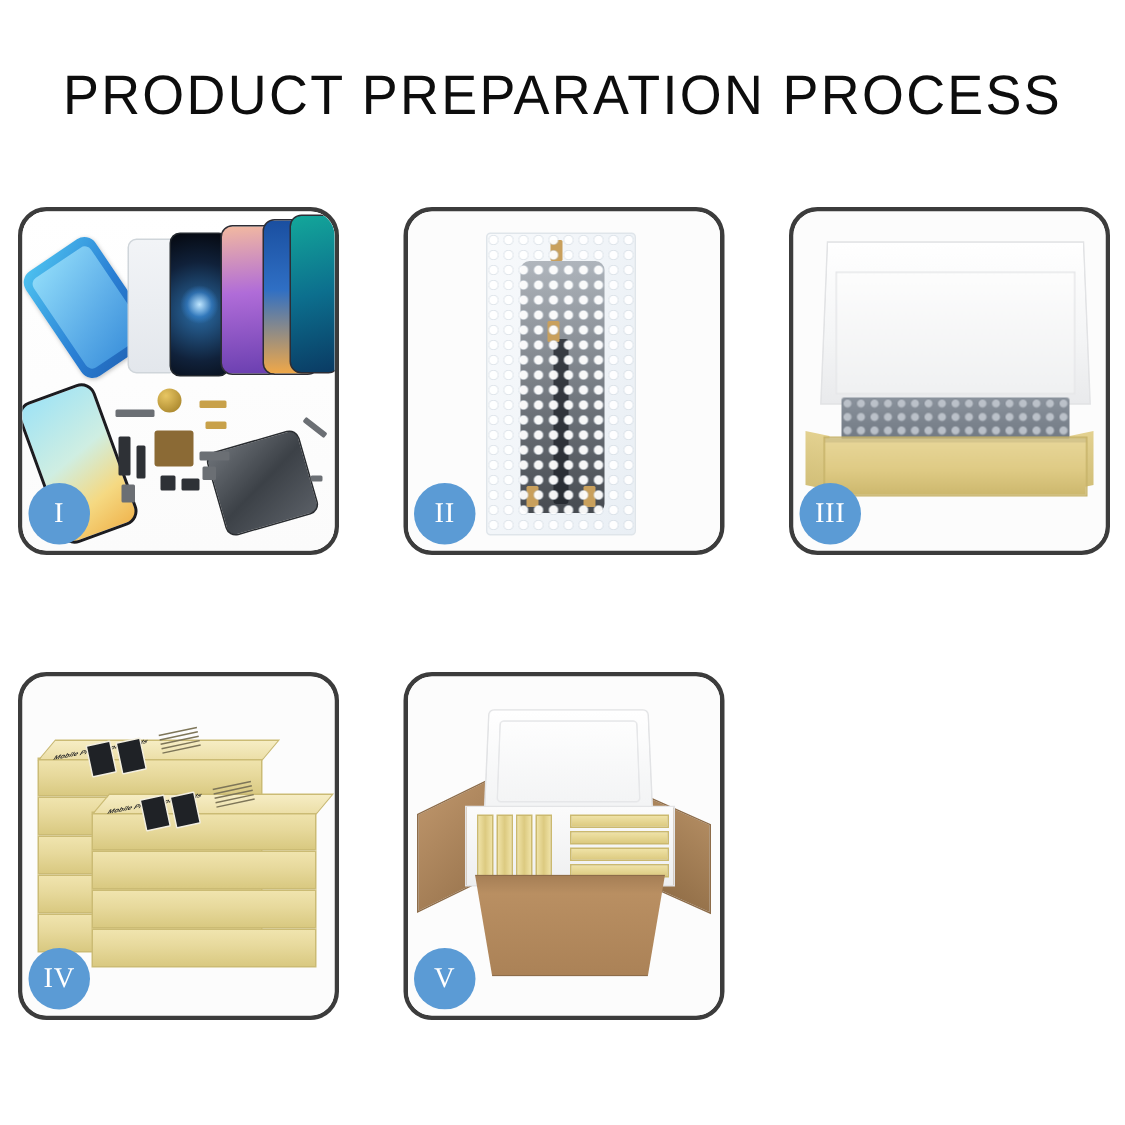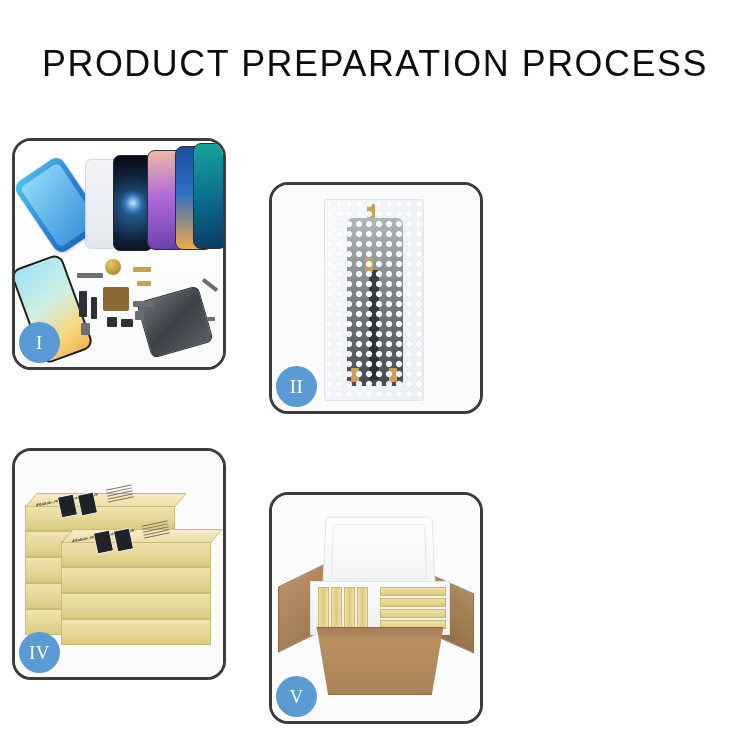--- a/index.html
+++ b/index.html
@@ -37,21 +37,21 @@
     border-radius: 19px;
     background: #fdfdfd;
     overflow: visible;
   }
   .panel .inner {
     position: absolute; inset: 0;
     border-radius: 16px;
     overflow: hidden;
     background: #fcfcfc;
   }
-  .col0 { left: 0; }   .col1 { left: 257px; margin-top: 44px; }  .col2 { left: 514px; }
+  .col0 { left: 0; }   .col1 { left: 257px; }  .col2 { left: 514px; }
   .row0 { top: 0; }    .row1 { top: 310px; }
 
   
   .badge {
     position: absolute;
     left: 4px; bottom: 4px;
     width: 41px; height: 41px;
     border-radius: 50%;
     background: #5b9bd5;
     color: #ffffff;
@@ -315,20 +315,31 @@
           <div class="tab" style="left:42px;top:4px;"></div>
           <div class="tab" style="left:40px;top:58px;"></div>
           <div class="tab" style="left:26px;top:168px;"></div>
           <div class="tab" style="left:64px;top:168px;"></div>
           <div class="bubbles"></div>
         </div>
       </div>
       <div class="badge">II</div>
     </div>
 
+    <div class="panel col2 row0">
+      <div class="inner">
+        <div class="box3-flapL"></div>
+        <div class="box3-flapR"></div>
+        <div class="box3-lid"></div>
+        <div class="box3-foam"></div>
+        <div class="box3-bubble"></div>
+        <div class="box3-base"></div>
+      </div>
+      <div class="badge">III</div>
+    </div>
 
     <div class="panel col0 row1">
       <div class="inner">
         <div class="stack">
           <div class="sbox" style="left:4px;top:140px;"></div>
           <div class="sbox" style="left:4px;top:114px;"></div>
           <div class="sbox" style="left:4px;top:88px;"></div>
           <div class="sbox" style="left:4px;top:62px;"></div>
 
           <div class="sbox" style="left:40px;top:150px;"></div>

